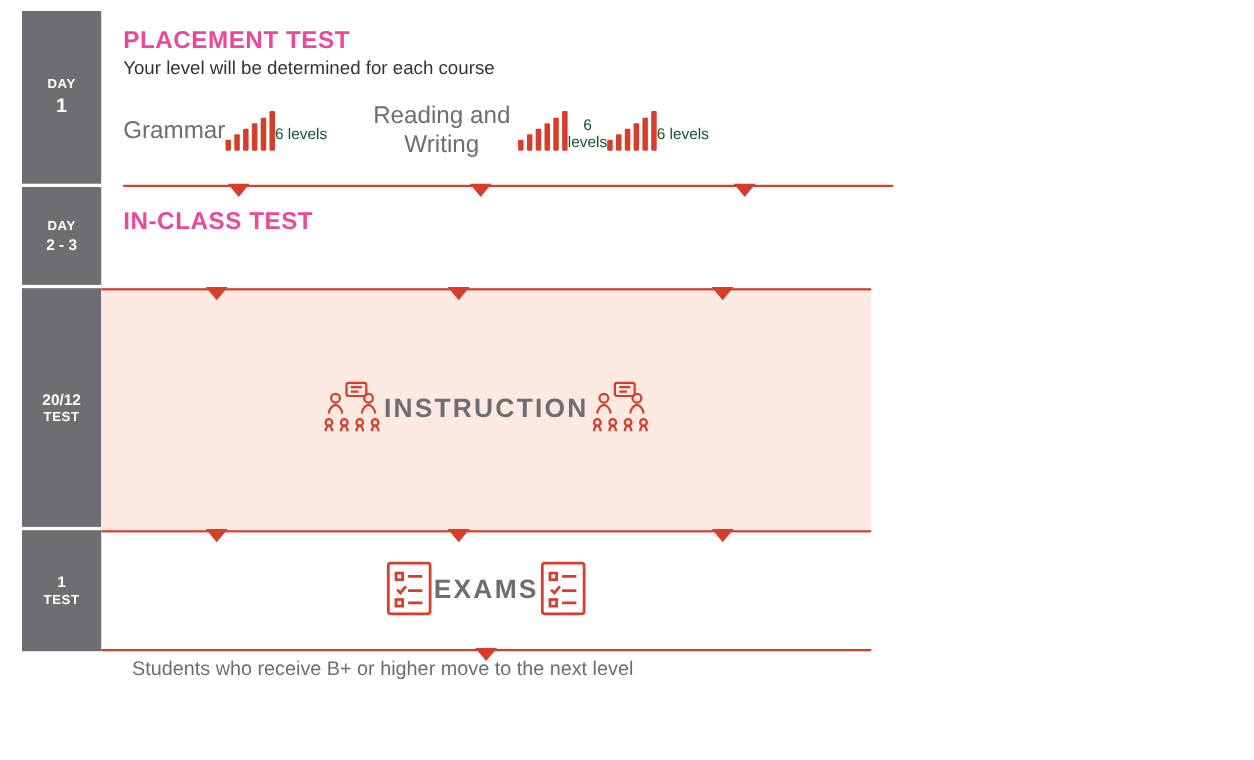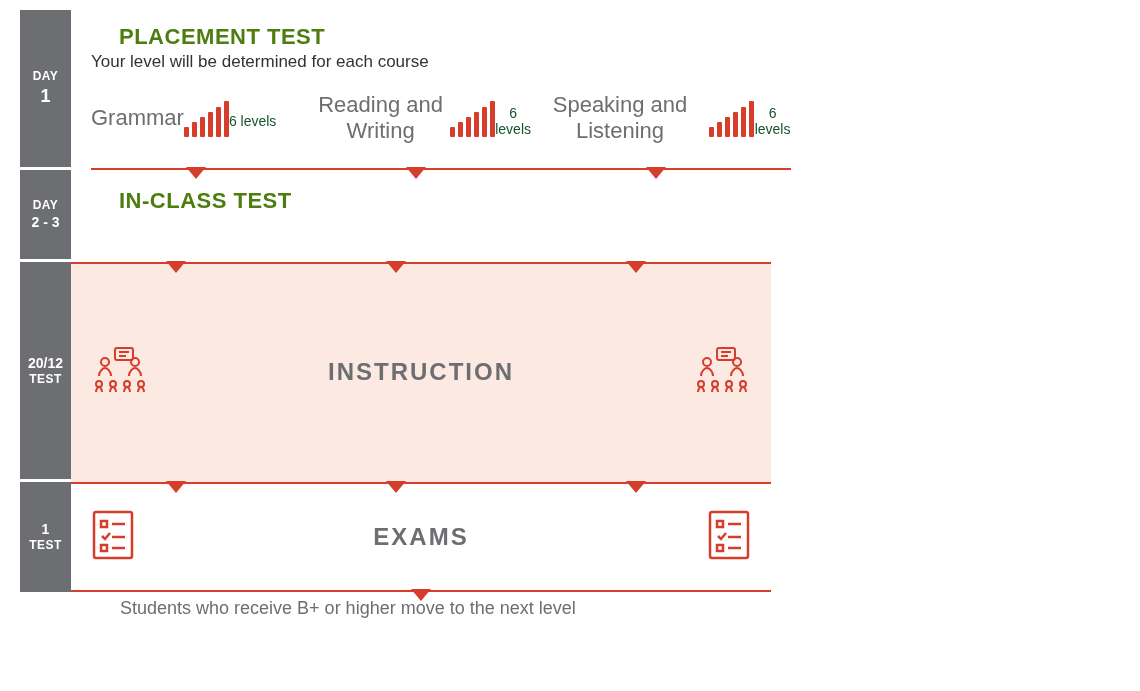--- a/index.html
+++ b/index.html
@@ -11,21 +11,21 @@
 }
 .diagram {
   display: flex;
   flex-direction: column;
 }
 .row {
   display: flex;
   align-items: stretch;
 }
 .sidebar {
-  width: 51px;
+  width: 72px;
   background: #6d6e71;
   color: #fff;
   display: flex;
   flex-direction: column;
   align-items: center;
   justify-content: center;
   text-align: center;
   font-weight: 700;
   font-size: 14px;
   line-height: 1.3;
@@ -36,23 +36,22 @@
 .sidebar .small { font-size: 12px; letter-spacing: 0.5px; }
 .content {
   flex: 1;
   padding: 14px 20px 0 20px;
   position: relative;
 }
 .content.tinted { background: #fbe9e2; }
 .phase-title {
   font-size: 22px;
   font-weight: 800;
-  color: #4d7c0f;
+  color: #ec4899;
   letter-spacing: 0.5px;
-  margin-left: 28px;
 }
 .phase-sub {
   font-size: 17px;
   color: #333;
   margin-top: 2px;
 }
 .skills {
   display: flex;
   margin-top: 20px;
   padding-bottom: 18px;
@@ -97,21 +96,21 @@
   position: absolute;
   top: -1px;
   width: 0; height: 0;
   border-left: 10px solid transparent;
   border-right: 10px solid transparent;
   border-top: 12px solid #d63d2b;
 }
 .band {
   display: flex;
   align-items: center;
-  justify-content: space-between;
+  justify-content: center;
   height: 100%;
 }
 .band-title {
   font-size: 24px;
   font-weight: 800;
   color: #6d6e71;
   letter-spacing: 2px;
 }
 .icon { color: #d63d2b; }
 .footer-note {
@@ -152,21 +151,20 @@
             <div class="bar" style="height:10px"></div>
               <div class="bar" style="height:15px"></div>
               <div class="bar" style="height:20px"></div>
               <div class="bar" style="height:25px"></div>
               <div class="bar" style="height:30px"></div>
               <div class="bar" style="height:36px"></div>
           </div>
           <div class="levels-label">6 levels</div>
         </div>
         <div class="skill" style="width:260px">
-          <div class="skill-title">Speaking and Listening</div>
           <div class="bars">
             <div class="bar" style="height:10px"></div>
               <div class="bar" style="height:15px"></div>
               <div class="bar" style="height:20px"></div>
               <div class="bar" style="height:25px"></div>
               <div class="bar" style="height:30px"></div>
               <div class="bar" style="height:36px"></div>
           </div>
           <div class="levels-label">6 levels</div>
         </div>

